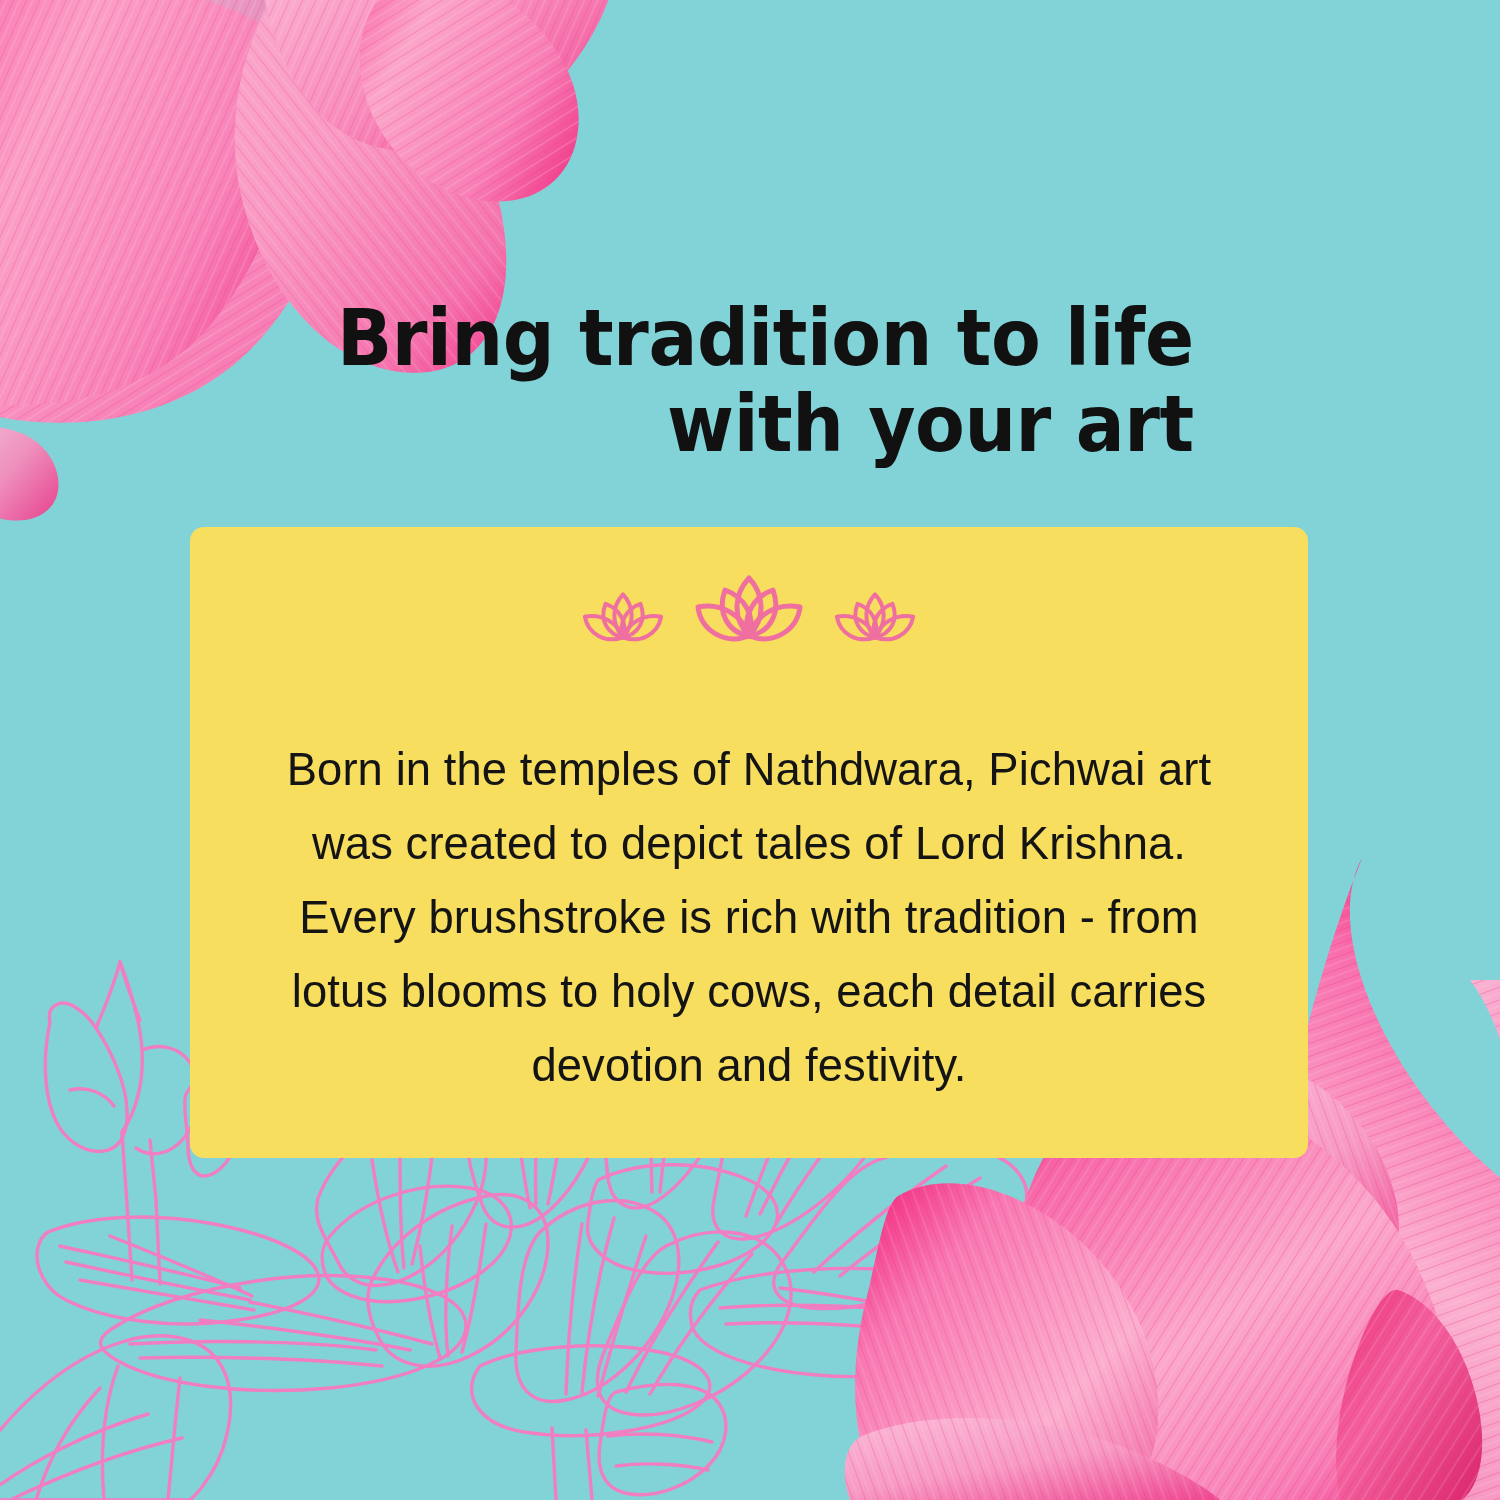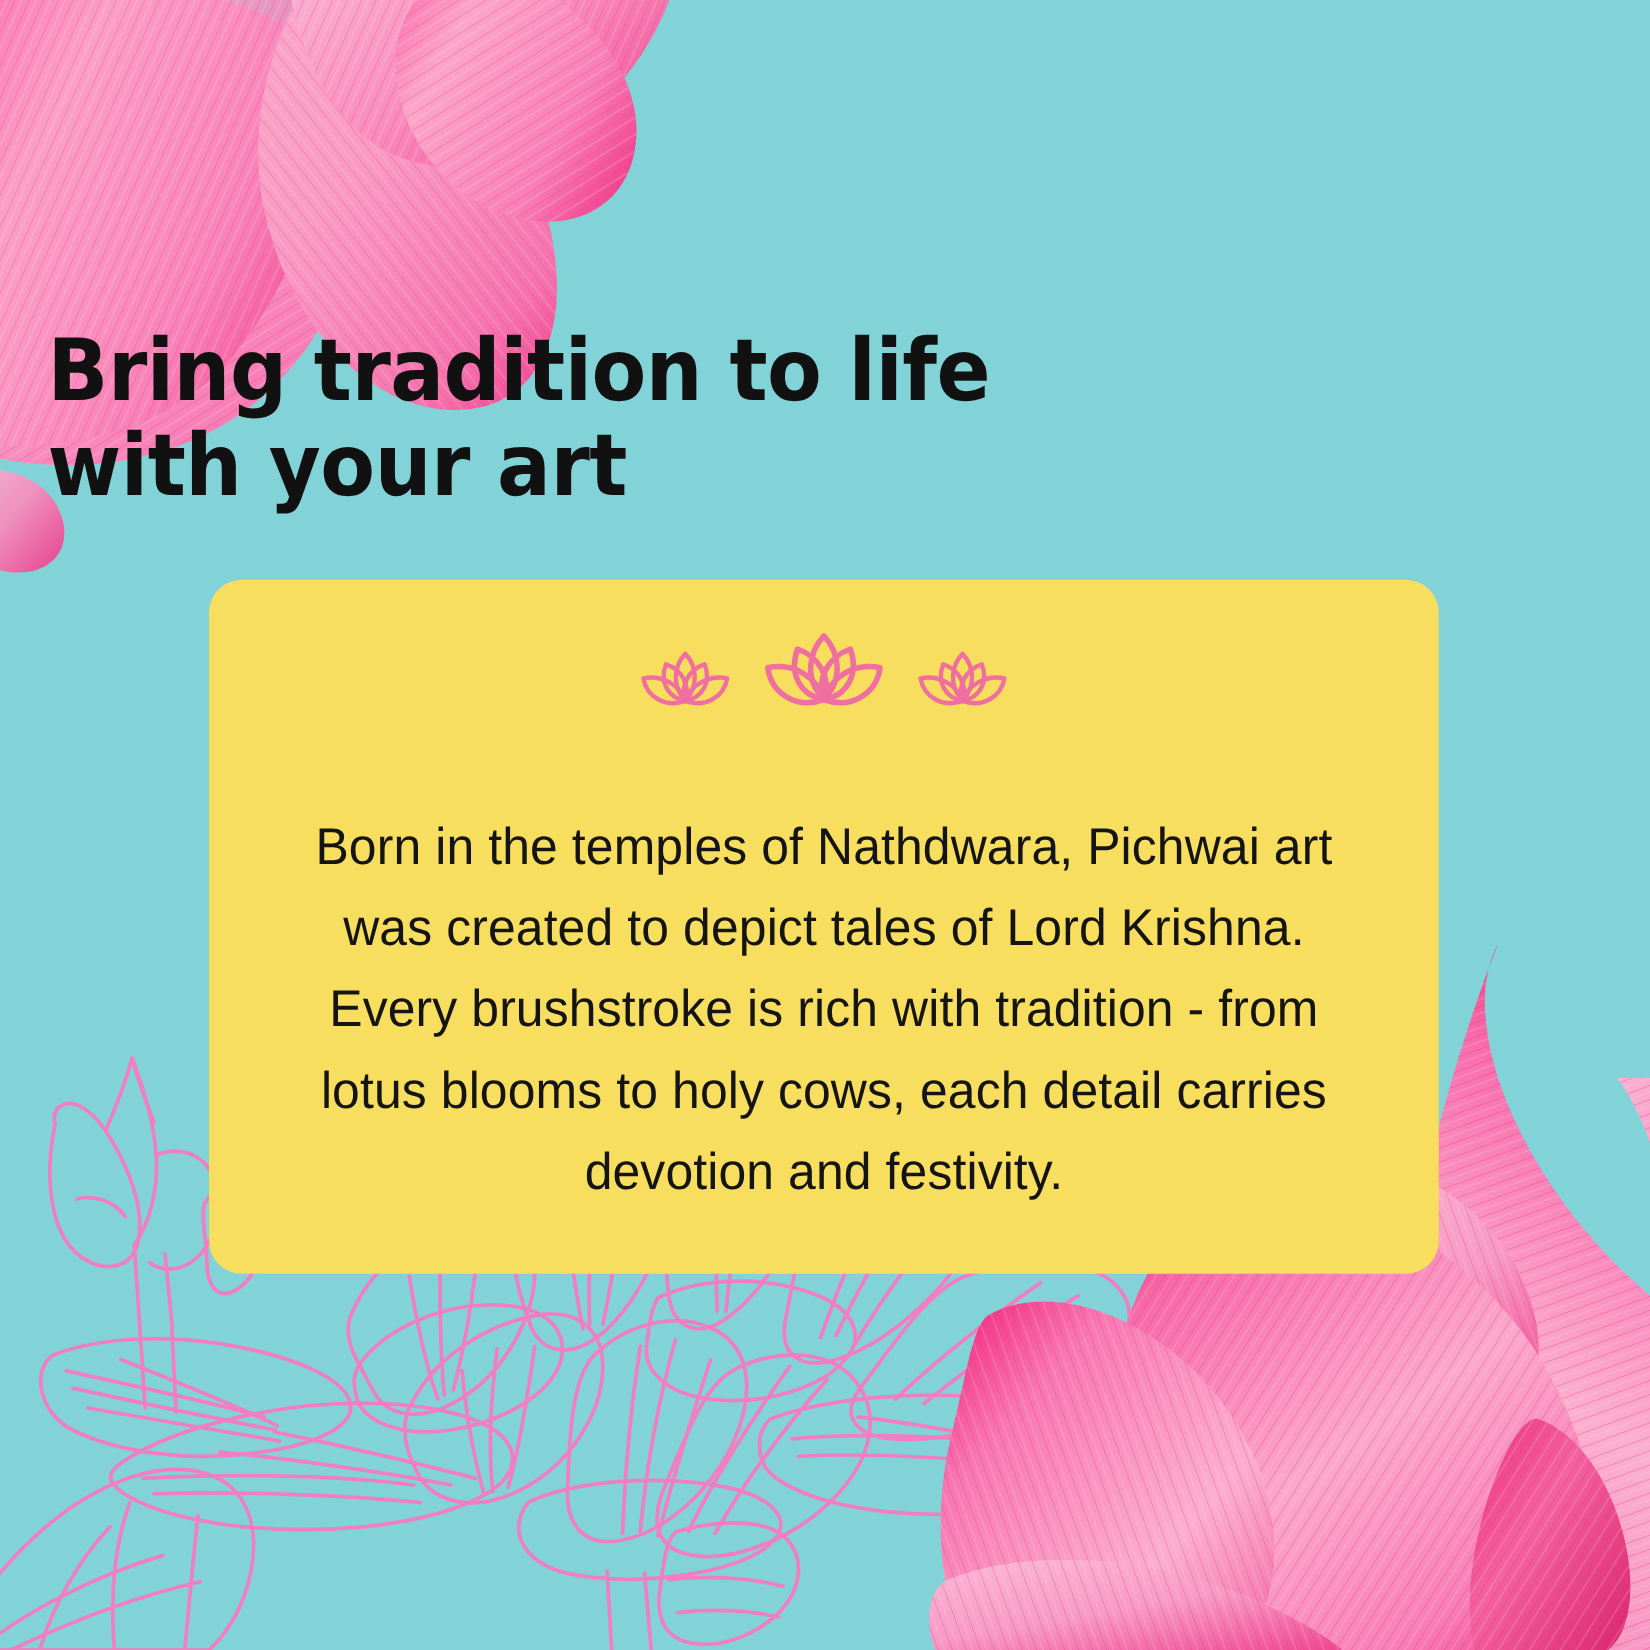--- a/index.html
+++ b/index.html
@@ -23,21 +23,21 @@
     pointer-events: none;
   }
   .layer svg { display: block; width: 100%; height: 100%; }
 
   
   #heading {
     position: absolute;
     left: 0;
     top: 295px;
     width: 1237px;
-    text-align: left;
+    text-align: right;
     z-index: 5;
   }
   #heading .hline {
     display: block;
     color: #111111;
     font-family: "DejaVu Sans", sans-serif;
     font-weight: 700;
     font-size: 78px;
     line-height: 86px;
     letter-spacing: -0.5px;
@@ -46,21 +46,21 @@
   }
 
   
   #card {
     position: absolute;
     left: 190px;
     top: 527px;
     width: 1118px;
     height: 631px;
     background: #f7de5e;
-    border-radius: 30px;
+    border-radius: 14px;
     z-index: 4;
   }
 
   #lotus-row {
     position: absolute;
     left: 0;
     top: 45px;
     width: 1118px;
     display: flex;
     align-items: flex-end;

